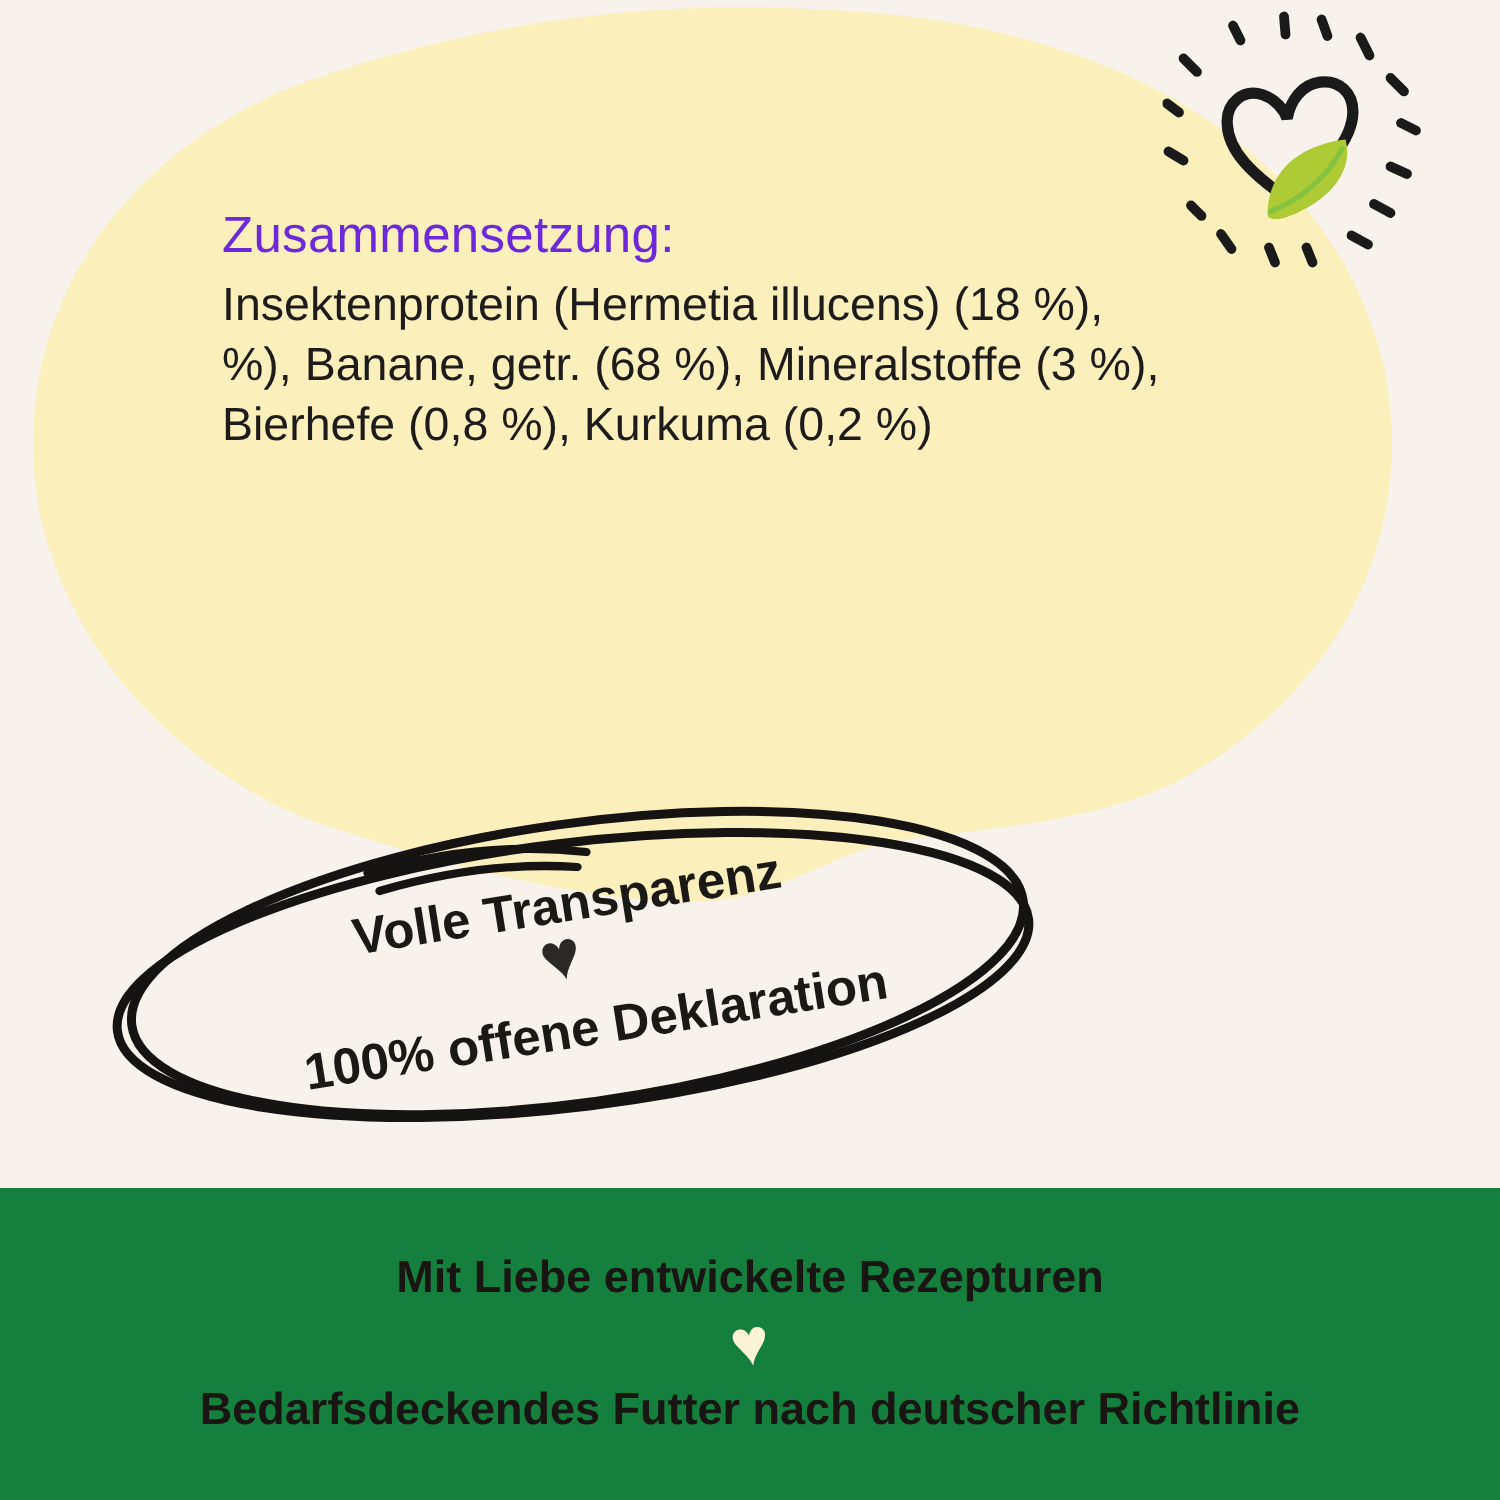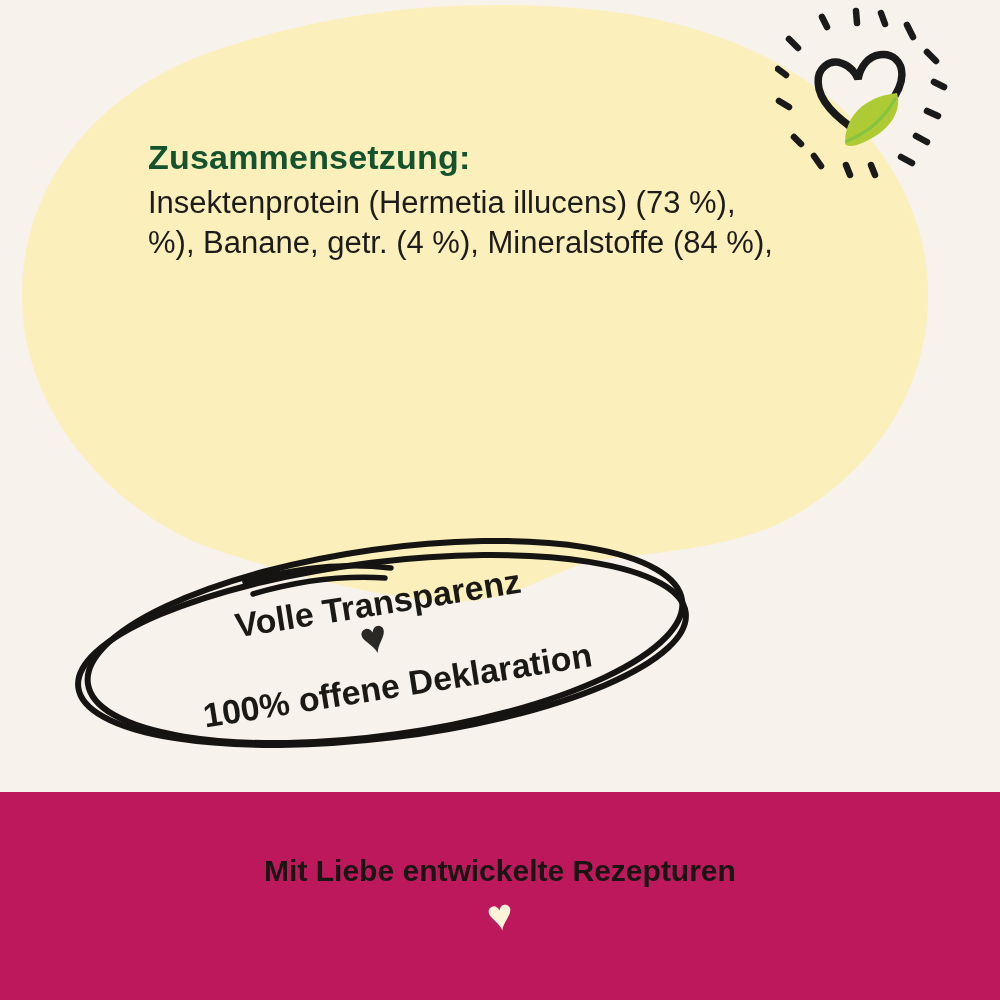--- a/index.html
+++ b/index.html
@@ -26,24 +26,24 @@
   }
   
   .composition {
     position: absolute;
     left: 148px;
     top: 138px;
     width: 760px;
   }
   .composition h2 {
     font-size: 34px;
-    font-weight: 700;
+    font-weight: 400;
     letter-spacing: 0.2px;
     margin-bottom: 6px;
-    color: #14532d;
+    color: #6d28d9;
   }
   .composition .line {
     font-size: 31px;
     font-weight: 400;
     line-height: 40px;
     color: #1E1C1A;
     white-space: nowrap;
   }
   
   .badge-svg {
@@ -122,22 +122,23 @@
              C 735 548, 660 552, 600 560
              C 560 566, 520 598, 470 601
              C 400 604, 300 578, 210 548
              C 120 515, 24 420, 22 300
              C 20 195, 86 98, 205 54
              C 325 12, 445 -2, 575 8 Z" fill="#FBEFBB"></path>
   </svg>
 
   <div class="composition">
     <h2>Zusammensetzung:</h2>
-    <div class="line">Insektenprotein (Hermetia illucens) (73 %),</div>
-    <div class="line">%), Banane, getr. (4 %), Mineralstoffe (84 %),</div>
+    <div class="line">Insektenprotein (Hermetia illucens) (18 %),</div>
+    <div class="line">%), Banane, getr. (68 %), Mineralstoffe (3 %),</div>
+    <div class="line">Bierhefe (0,8 %), Kurkuma (0,2 %)</div>
   </div>
 
   <svg class="badge-svg" viewBox="0 0 182 186" aria-hidden="true">
     <g stroke="#1A1A1A" stroke-width="6.5" stroke-linecap="round">
       <line x1="47" y1="12" x2="52" y2="22"></line>
       <line x1="81" y1="6" x2="82" y2="18"></line>
       <line x1="106" y1="8" x2="110" y2="19"></line>
       <line x1="132" y1="20" x2="138" y2="32"></line>
       <line x1="152" y1="47" x2="161" y2="56"></line>
       <line x1="159" y1="77" x2="169" y2="82"></line>
@@ -173,18 +174,19 @@
   <svg class="stamp-svg" viewBox="0 0 660 248" aria-hidden="true">
     <ellipse cx="330" cy="114" rx="300" ry="93" fill="none" stroke="#161412" stroke-width="6" transform="rotate(-8 330 114)"></ellipse>
     <ellipse cx="327" cy="122" rx="306" ry="88" fill="none" stroke="#161412" stroke-width="6" transform="rotate(-7 327 122)"></ellipse>
     <path d="M 190 54 Q 265 32 336 40" fill="none" stroke="#161412" stroke-width="5.5" stroke-linecap="round"></path>
     <path d="M 198 66 Q 266 46 330 50" fill="none" stroke="#161412" stroke-width="5.5" stroke-linecap="round"></path>
   </svg>
   <div class="stamp-text1">Volle Transparenz</div>
   <div class="stamp-heart">♥</div>
   <div class="stamp-text2">100% offene Deklaration</div>
 
-  <div class="banner" style="background: #be185d;">
+  <div class="banner" style="background: #15803d;">
     <div class="banner-line">Mit Liebe entwickelte Rezepturen</div>
     <div class="banner-heart" style="color: rgb(253, 244, 216);">♥</div>
+    <div class="banner-line">Bedarfsdeckendes Futter nach deutscher Richtlinie</div>
   </div>
 
 </div>
 
 </body></html>

